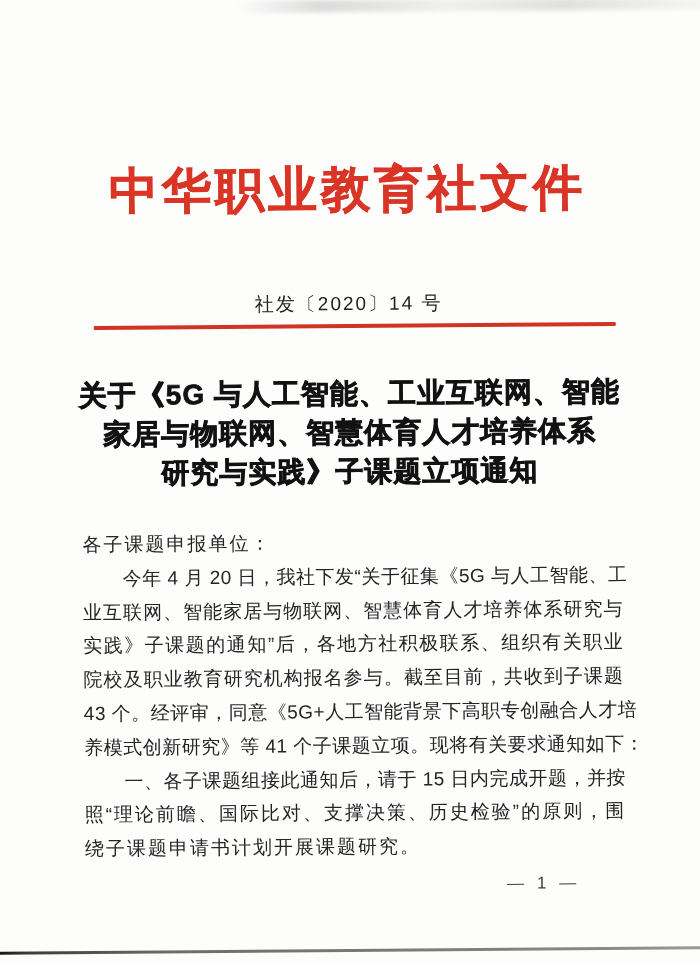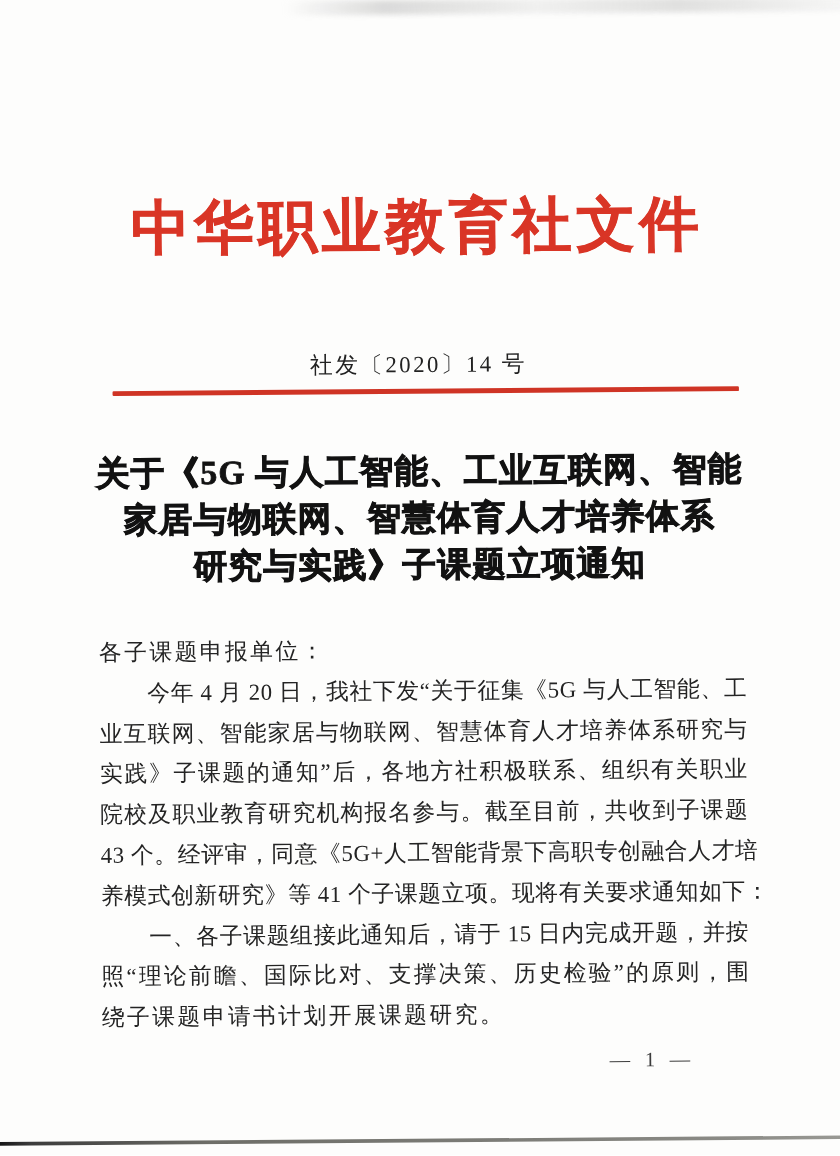--- a/index.html
+++ b/index.html
@@ -6,21 +6,21 @@
     margin: 0;
     padding: 0;
     background: #ffffff;
   }
   .page {
     position: relative;
     width: 700px;
     height: 963px;
     background: #fdfdfc;
     overflow: hidden;
-    font-family: Liberation Serif, serif;
+    font-family: Liberation Sans, sans-serif;
     color: var(--body-text, #242424);
   }
   
   .scan-tilt {
     position: absolute;
     inset: 0;
     transform: rotate(-0.45deg);
     transform-origin: 50% 50%;
   }
   .scan-smudge-top {

